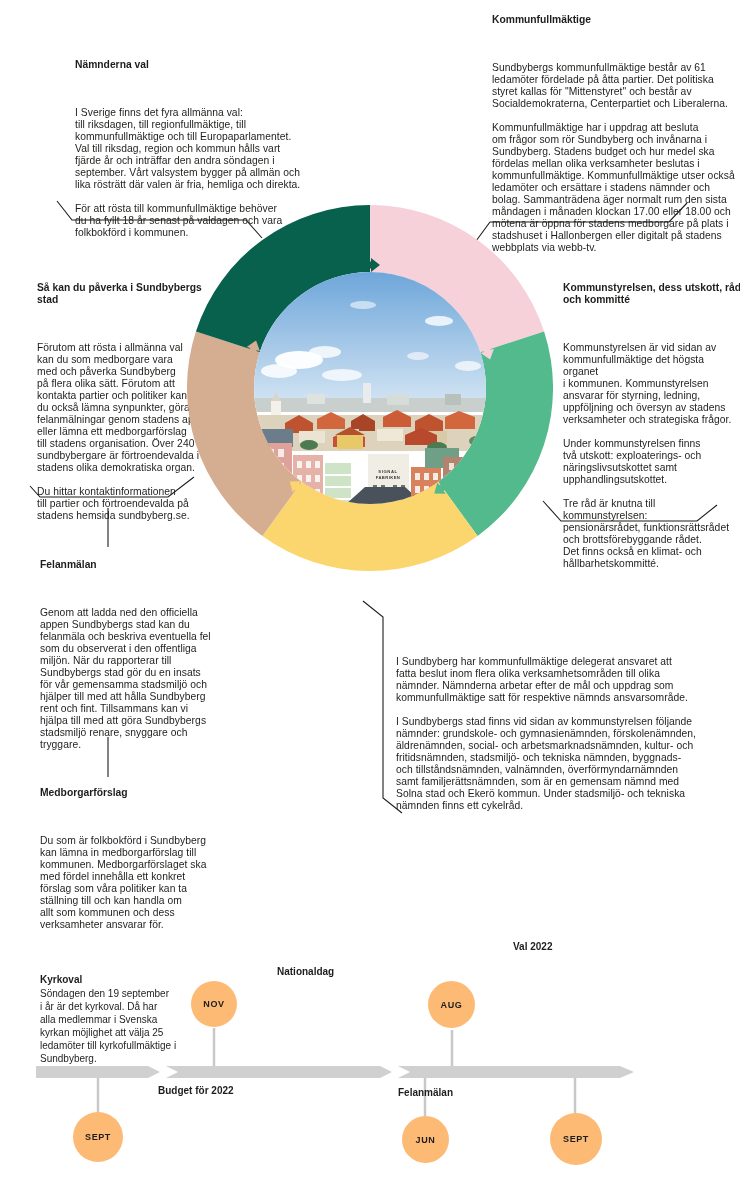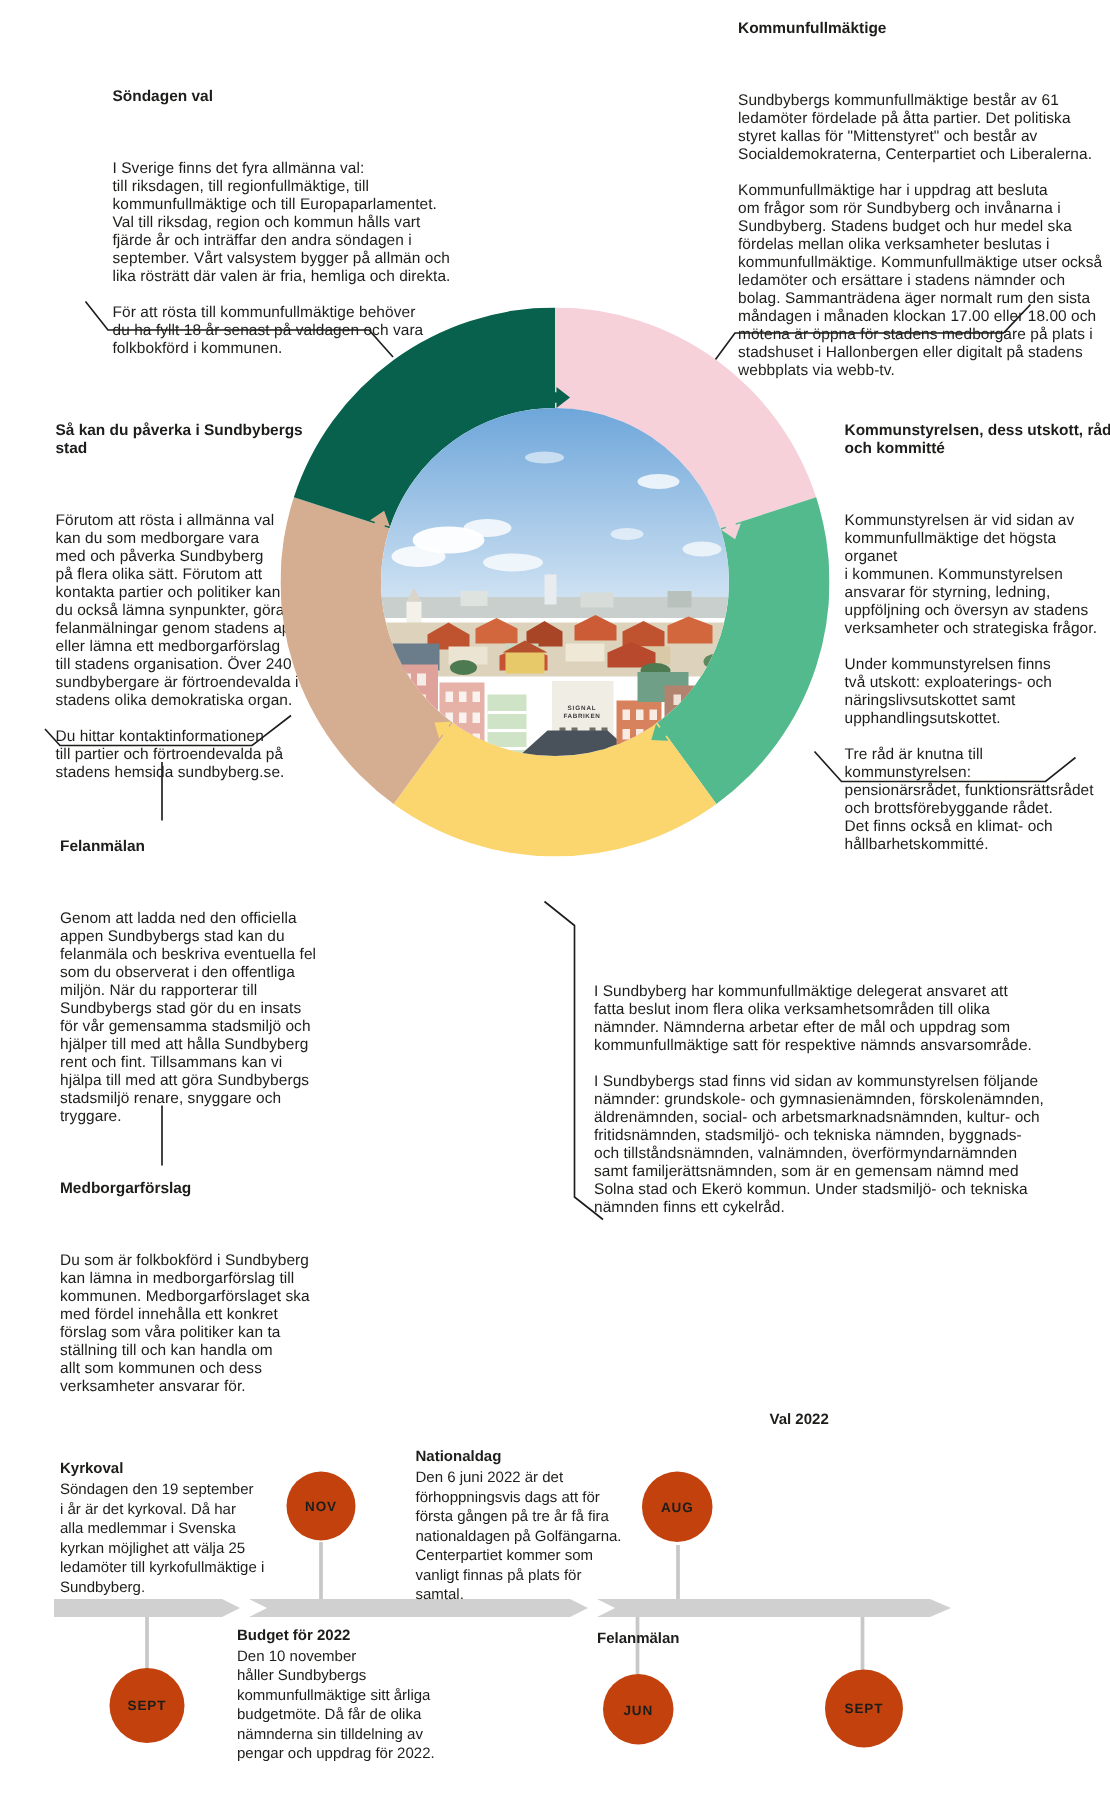--- a/index.html
+++ b/index.html
@@ -5,21 +5,21 @@
   html,body{margin:0;padding:0;}
   body{width:740px;height:1199px;position:relative;background:#ffffff;overflow:hidden;
        font-family:"Liberation Sans",sans-serif;color:#1d1d1b;}
   .layer{position:absolute;left:0;top:0;pointer-events:none;}
   .tblock{position:absolute;color:#1d1d1b;}
   .tblock .title{font-weight:bold;font-size:10.3px;line-height:12px;margin-bottom:2px;}
   .tblock .body{font-size:10.3px;line-height:12px;white-space:pre-line;letter-spacing:.05px;margin-top:36px;}
   .tl-event{position:absolute;}
   .tl-event .title{font-weight:bold;font-size:10px;line-height:13px;margin-bottom:1px;}
   .tl-event .body{font-size:10px;line-height:13px;white-space:pre-line;}
-  .month{position:absolute;background:#c2410c;border-radius:50%;display:flex;
+  .month{position:absolute;background:#fdba74;border-radius:50%;display:flex;
          align-items:center;justify-content:center;font-weight:bold;font-size:9px;
          letter-spacing:.6px;color:#1d1d1b;}
   svg text{font-family:"Liberation Sans",sans-serif;}
 </style>
 </head>
 <body>
 
 <svg class="layer" width="740" height="1199" viewBox="0 0 740 1199">
   <g fill="none" stroke="#1d1d1b" stroke-width="1.1">
     <polyline points="57,201 72,220 246,220 262,238"></polyline>
@@ -38,21 +38,21 @@
   <g stroke="#c8c8c8" stroke-width="2.5">
     <line x1="98" y1="1078" x2="98" y2="1113"></line>
     <line x1="214" y1="1028" x2="214" y2="1066"></line>
     <line x1="425" y1="1078" x2="425" y2="1116"></line>
     <line x1="452" y1="1030" x2="452" y2="1066"></line>
     <line x1="575" y1="1078" x2="575" y2="1114"></line>
   </g>
 </svg>
 
 <div class="tblock" style="left:75px;top:59px;width:260px;">
-  <div class="title">Söndagen val</div>
+  <div class="title">Nämnderna val</div>
   <div class="body">I Sverige finns det fyra allmänna val:
 till riksdagen, till regionfullmäktige, till
 kommunfullmäktige och till Europaparlamentet.
 Val till riksdag, region och kommun hålls vart
 fjärde år och inträffar den andra söndagen i
 september. Vårt valsystem bygger på allmän och
 lika rösträtt där valen är fria, hemliga och direkta.
 
 För att rösta till kommunfullmäktige behöver
 du ha fyllt 18 år senast på valdagen och vara
@@ -321,35 +321,22 @@
   <div class="title">Kyrkoval</div>
   <div class="body">Söndagen den 19 september
 i år är det kyrkoval. Då har
 alla medlemmar i Svenska
 kyrkan möjlighet att välja 25
 ledamöter till kyrkofullmäktige i
 Sundbyberg.</div>
 </div>
 <div class="tl-event" style="left:158px;top:1084px;width:150px;">
   <div class="title">Budget för 2022</div>
-  <div class="body">Den 10 november
-håller Sundbybergs
-kommunfullmäktige sitt årliga
-budgetmöte. Då får de olika
-nämnderna sin tilldelning av
-pengar och uppdrag för 2022.</div>
 </div>
 <div class="tl-event" style="left:277px;top:965px;width:150px;">
   <div class="title">Nationaldag</div>
-  <div class="body">Den 6 juni 2022 är det
-förhoppningsvis dags att för
-första gången på tre år få fira
-nationaldagen på Golfängarna.
-Centerpartiet kommer som
-vanligt finnas på plats för
-samtal.</div>
 </div>
 <div class="tl-event" style="left:398px;top:1086px;width:150px;">
   <div class="title">Felanmälan</div>
 </div>
 <div class="tl-event" style="left:513px;top:940px;width:150px;">
   <div class="title">Val 2022</div>
 </div>
 
 </body></html>

